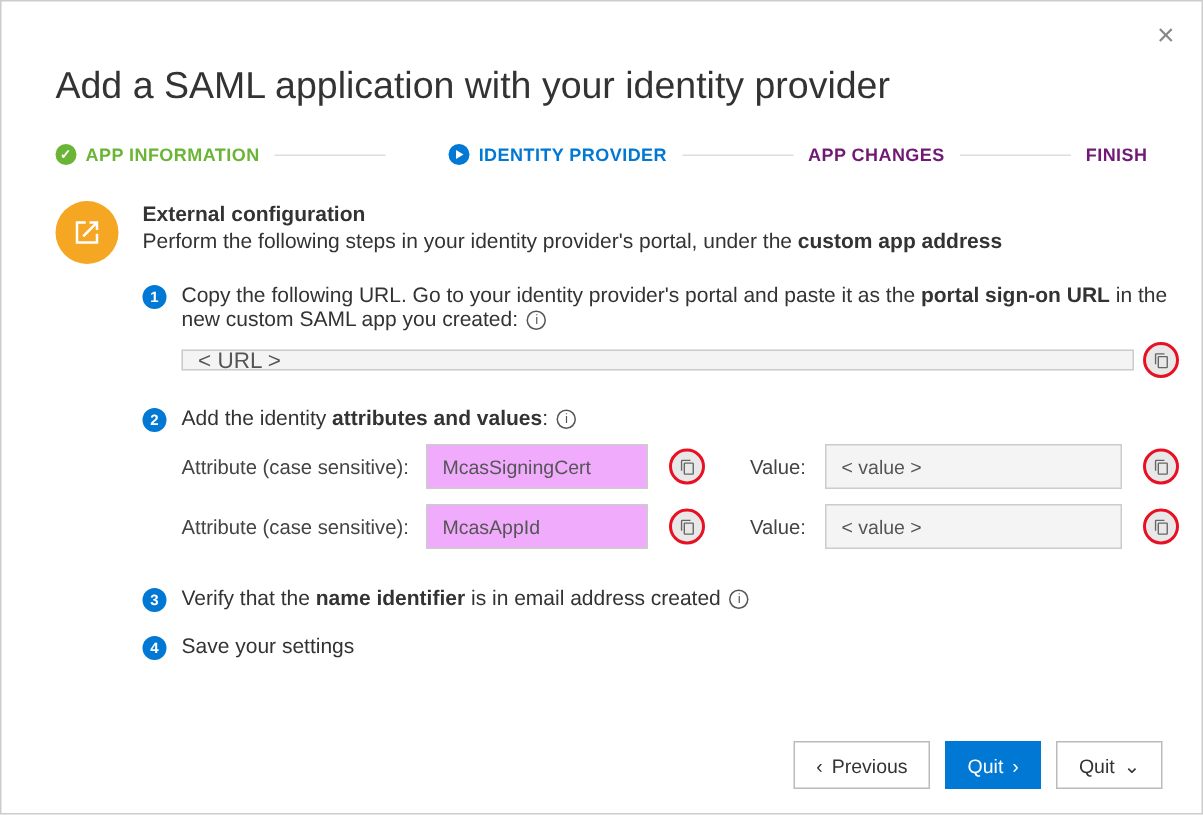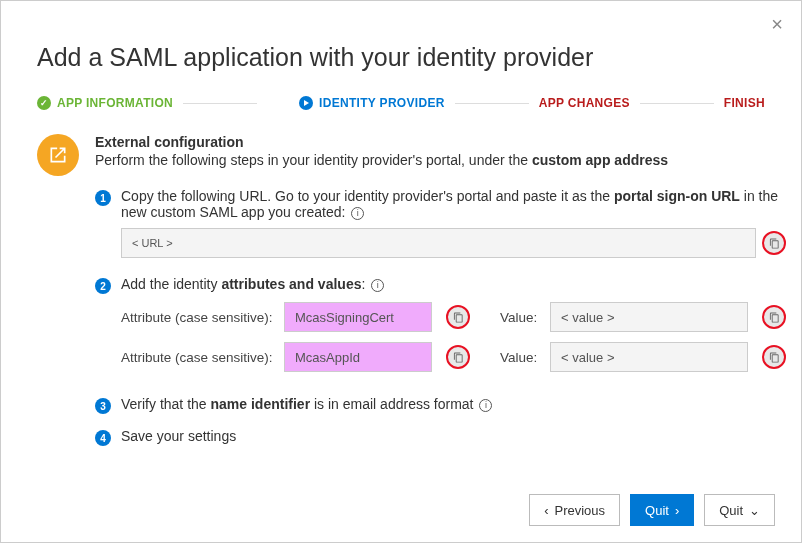--- a/index.html
+++ b/index.html
@@ -54,21 +54,21 @@
   .step.completed .icon { background: #6bb536; }
   .step.current { color: #0078d4; padding-left: 32px; }
   .step.current .icon { background: #0078d4; }
   .step.current .icon-inner {
     width: 0; height: 0;
     border-left: 5px solid #fff;
     border-top: 3px solid transparent;
     border-bottom: 3px solid transparent;
     margin-left: 1px;
   }
-  .step.pending { color: #b91c1c; }
+  .step.pending { color: #701a75; }
   .step-line {
     flex: 1;
     height: 1px;
     background: #ddd;
     margin: 0 10px;
   }
   .content {
     padding: 16px 36px 0 36px;
     display: flex;
     gap: 16px;
@@ -117,25 +117,25 @@
     vertical-align: middle;
   }
   .copy-field-row {
     display: flex;
     align-items: center;
     margin-top: 8px;
     margin-bottom: 4px;
   }
   .copy-input {
     flex: 1;
-    height: 30px;
+    height: 14px;
     border: 1px solid #ccc;
     background: #f4f4f4;
     padding: 0 10px;
-    font-size: 11px;
+    font-size: 15px;
     color: #555;
     font-family: inherit;
   }
   .copy-btn {
     width: 22px; height: 22px;
     border-radius: 50%;
     background: #e8e8e8;
     display: flex;
     align-items: center;
     justify-content: center;
@@ -317,21 +317,21 @@
                   </svg>
               </div>
             </div>
           </div>
         </div>
       </div>
 
       <div class="inst-row">
         <div class="num-badge">3</div>
         <div class="inst-body">
-          <span>Verify that the </span><b>name identifier</b><span> is in email address format </span>
+          <span>Verify that the </span><b>name identifier</b><span> is in email address created </span>
           <span class="info-icon">i</span>
         </div>
       </div>
 
       <div class="inst-row">
         <div class="num-badge">4</div>
         <div class="inst-body">Save your settings</div>
       </div>
 
     </div>

